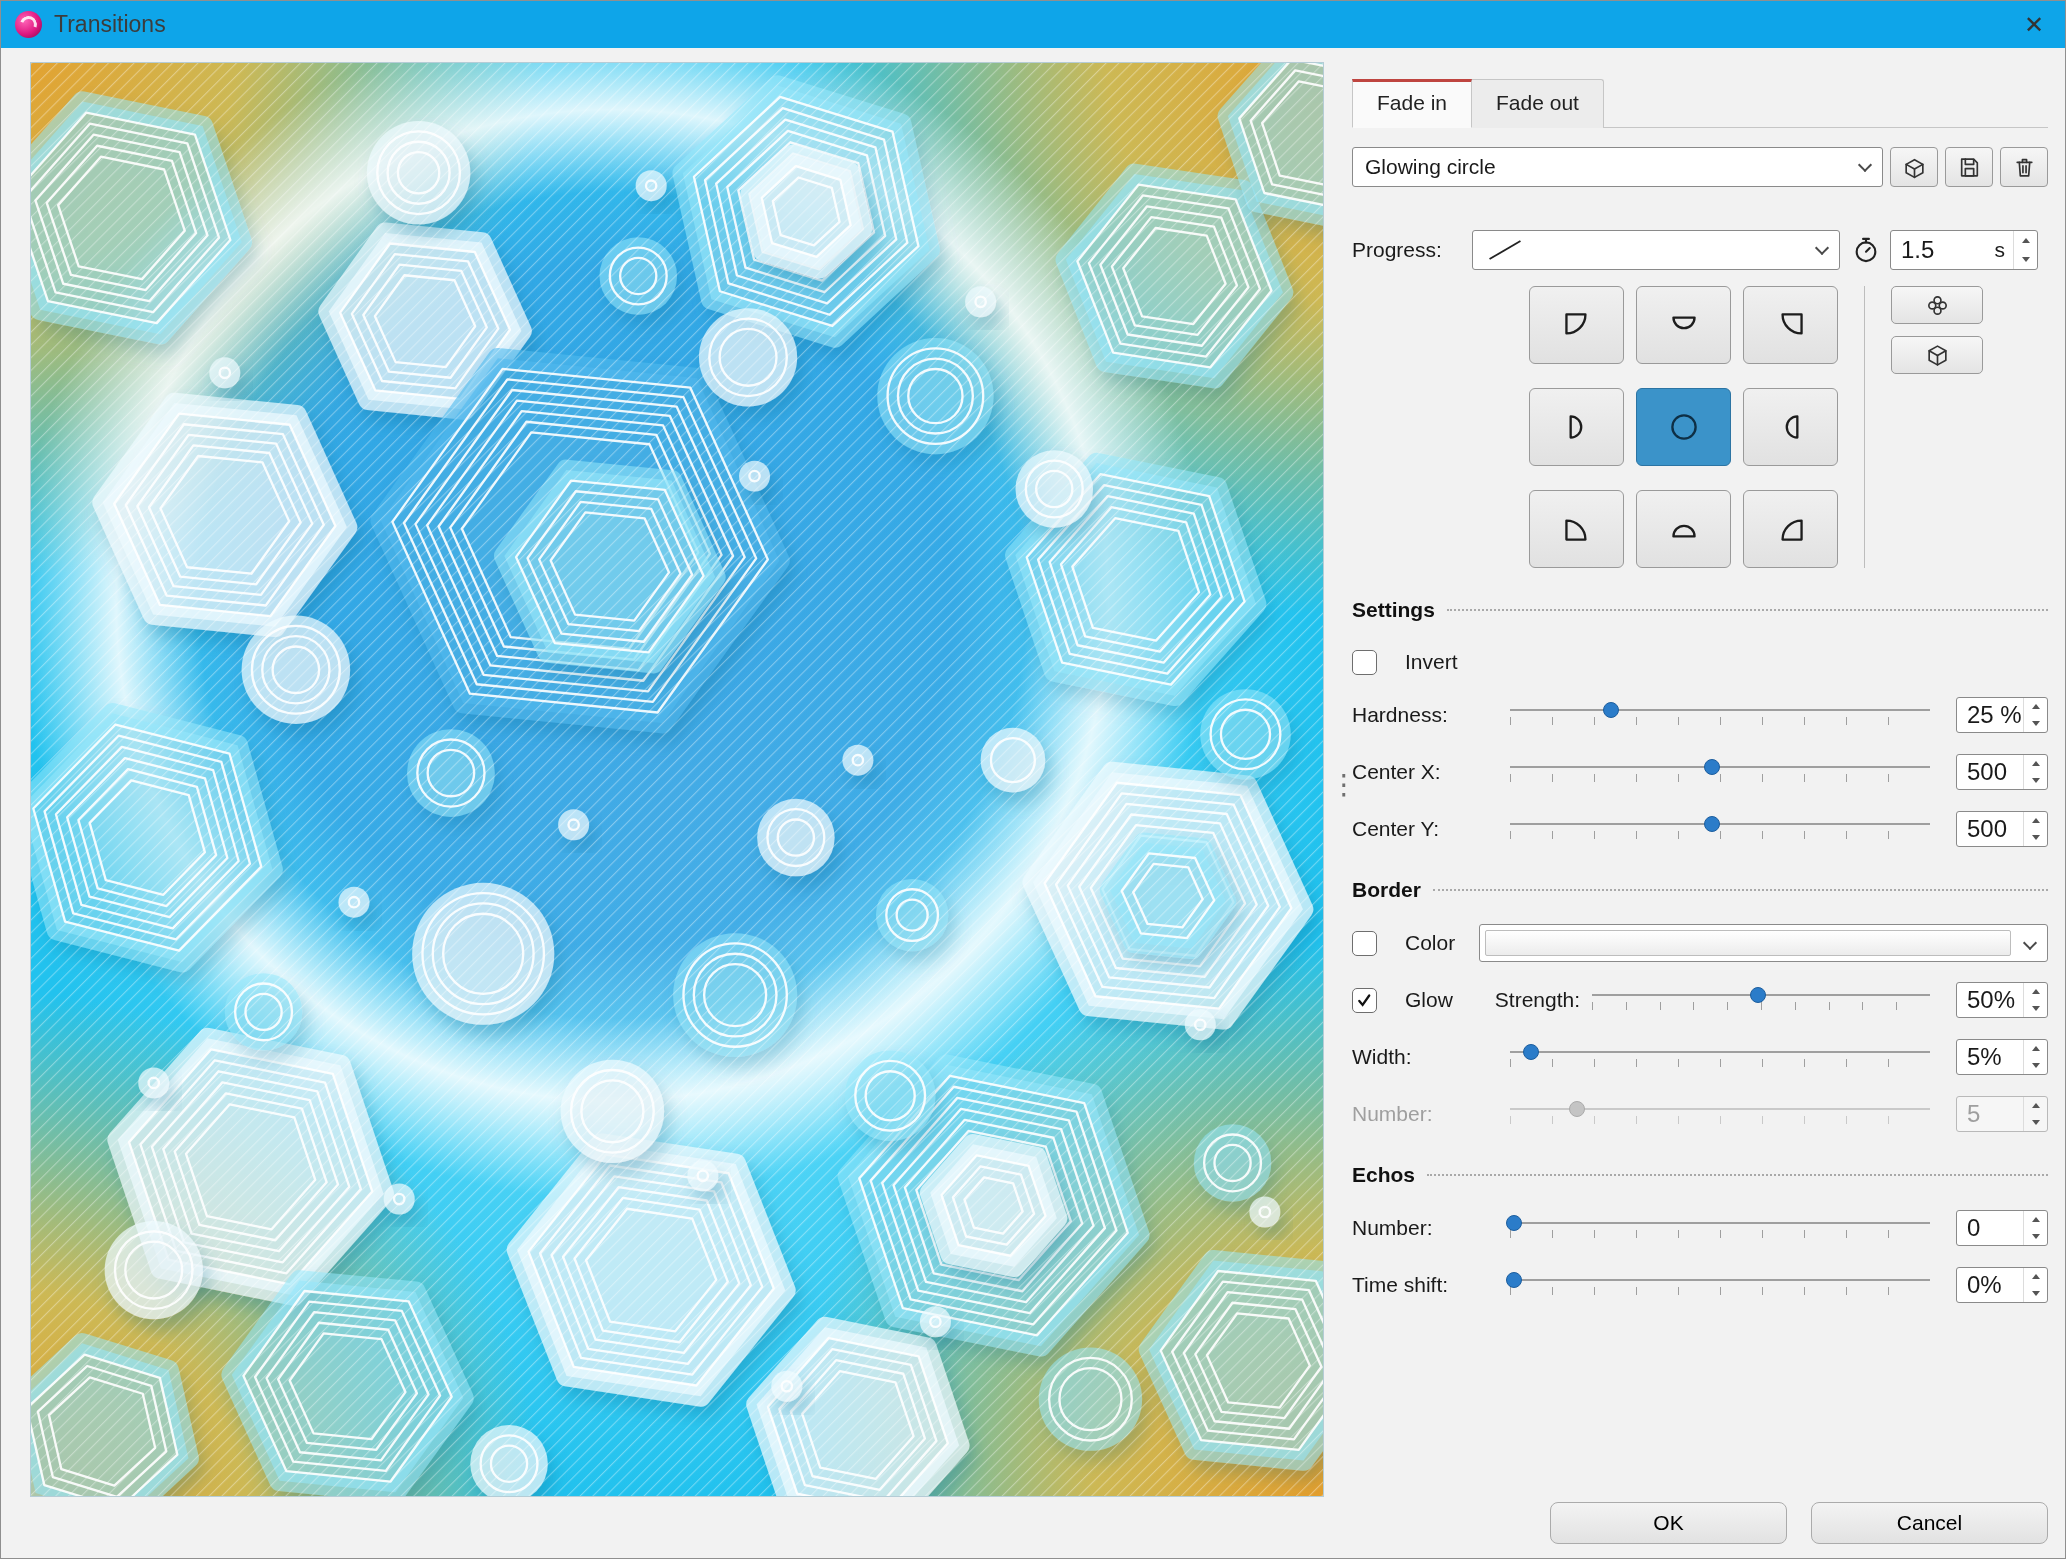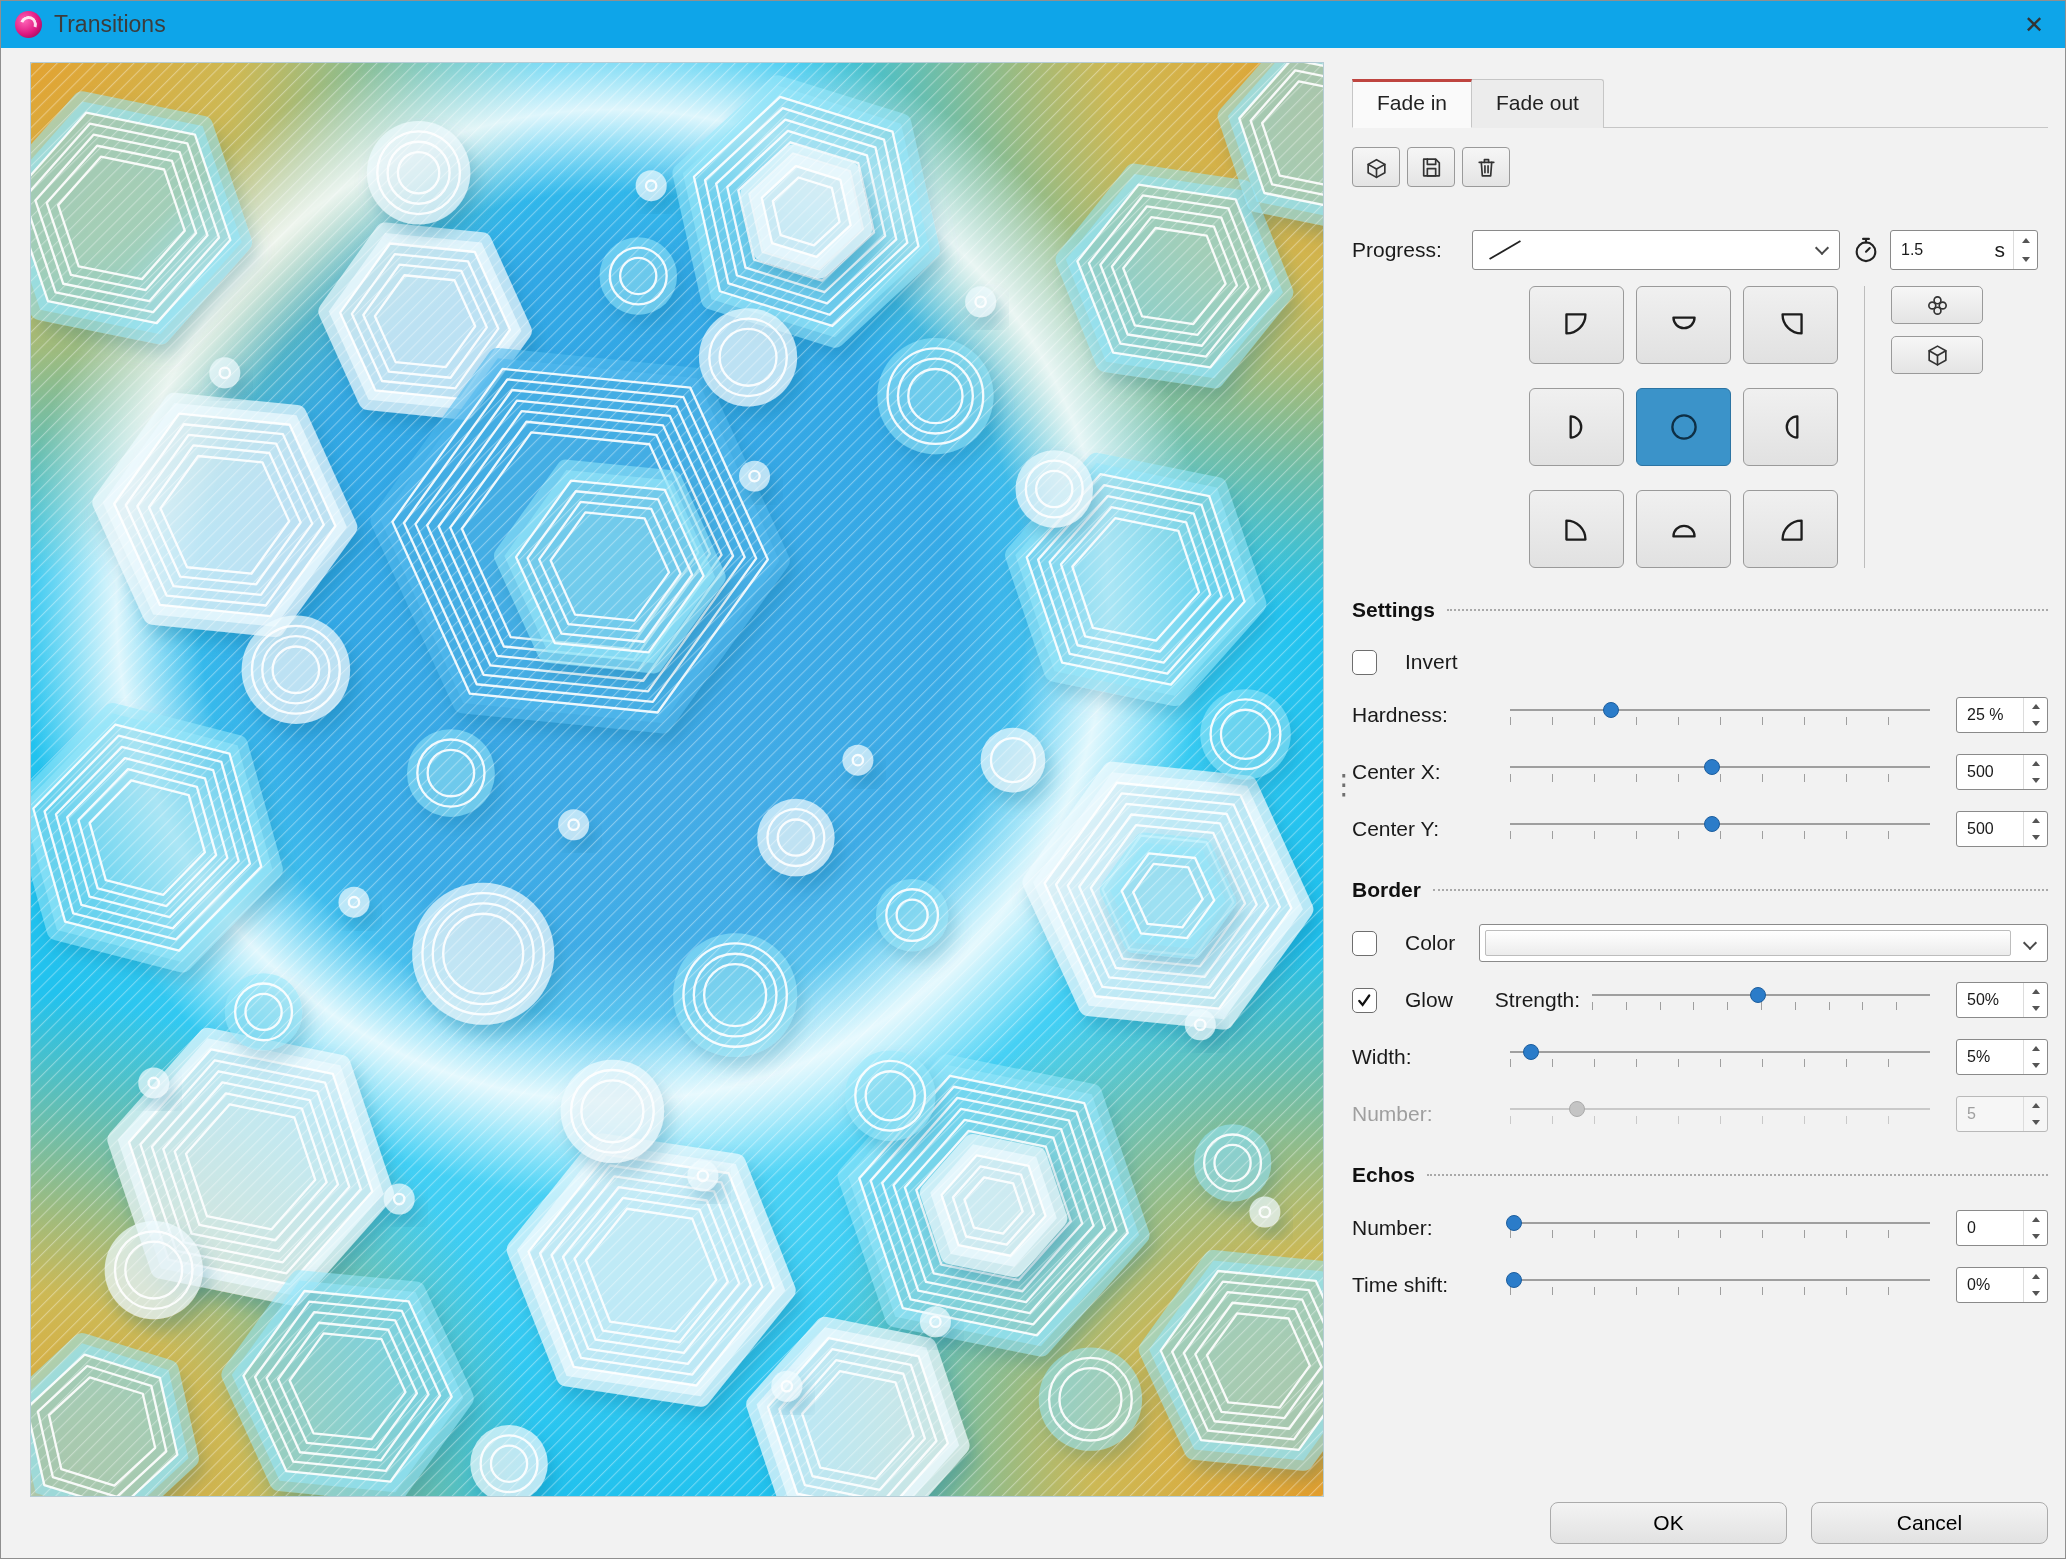--- a/index.html
+++ b/index.html
@@ -34,21 +34,21 @@
   .combo{height:40px;background:#fff;border:1px solid #8a8a8a;border-radius:3px;display:flex;align-items:center;
     padding:0 12px;cursor:pointer;}
   .chev{width:10px;height:10px;border-right:2px solid #4a4a4a;border-bottom:2px solid #4a4a4a;
     transform:rotate(45deg);margin-top:-4px;flex:0 0 auto;}
   .combo .chev{margin-left:auto;}
   .icon-btn{width:48px;height:40px;background:linear-gradient(#f6f6f6,#e4e4e4);border:1px solid #9a9a9a;
     border-radius:4px;display:flex;align-items:center;justify-content:center;cursor:pointer;}
   .icon-btn svg,.wide-btn svg{width:25px;height:25px;fill:none;stroke:#333;stroke-width:1.6;stroke-linejoin:round;stroke-linecap:round;}
   .spin{height:40px;background:#fff;border:1px solid #8a8a8a;border-radius:3px;display:flex;align-items:center;
     padding-left:10px;overflow:hidden;}
-  .spin .val{flex:1;font-size:16px;text-align:left;}
+  .spin .val{flex:1;font-size:24px;text-align:left;}
   .spin .unit{margin-right:8px;}
   .spin-arrows{width:24px;height:100%;display:flex;flex-direction:column;border-left:1px solid #dcdcdc;flex:0 0 auto;}
   .spin-arrows .up,.spin-arrows .down{flex:1;display:flex;align-items:center;justify-content:center;cursor:pointer;}
   .tri-up{width:0;height:0;border-left:4px solid transparent;border-right:4px solid transparent;border-bottom:5px solid #555;}
   .tri-down{width:0;height:0;border-left:4px solid transparent;border-right:4px solid transparent;border-top:5px solid #555;}
   
   .preset-row{display:flex;margin-top:19px;gap:7px;align-items:center;}
   .preset-combo{flex:1;}
   .progress-row{display:flex;align-items:center;margin-top:43px;}
   .plabel{width:120px;}
@@ -482,20 +482,24 @@
 <div class="splitter">⋮</div>
 
 <div class="panel">
 
   <div class="tabs">
     <div class="tab active">Fade in</div>
     <div class="tab">Fade out</div>
   </div>
 
   <div class="preset-row">
+    <div class="combo preset-combo">
+      <span>Glowing circle</span>
+      <span class="chev"></span>
+    </div>
     <button class="icon-btn">
       <svg viewBox="0 0 24 24">
         <path d="M4 9 l8 -4.5 8 4.5 -8 4.5 z"></path>
           <path d="M4 9 v8 l8 4.5 8 -4.5 v-8"></path>
           <path d="M12 13.5 v8"></path>
       </svg>
     </button>
     <button class="icon-btn">
       <svg viewBox="0 0 24 24">
         <path d="M4.5 4 h11.5 l3.5 3.5 v12.5 h-15 z"></path>

